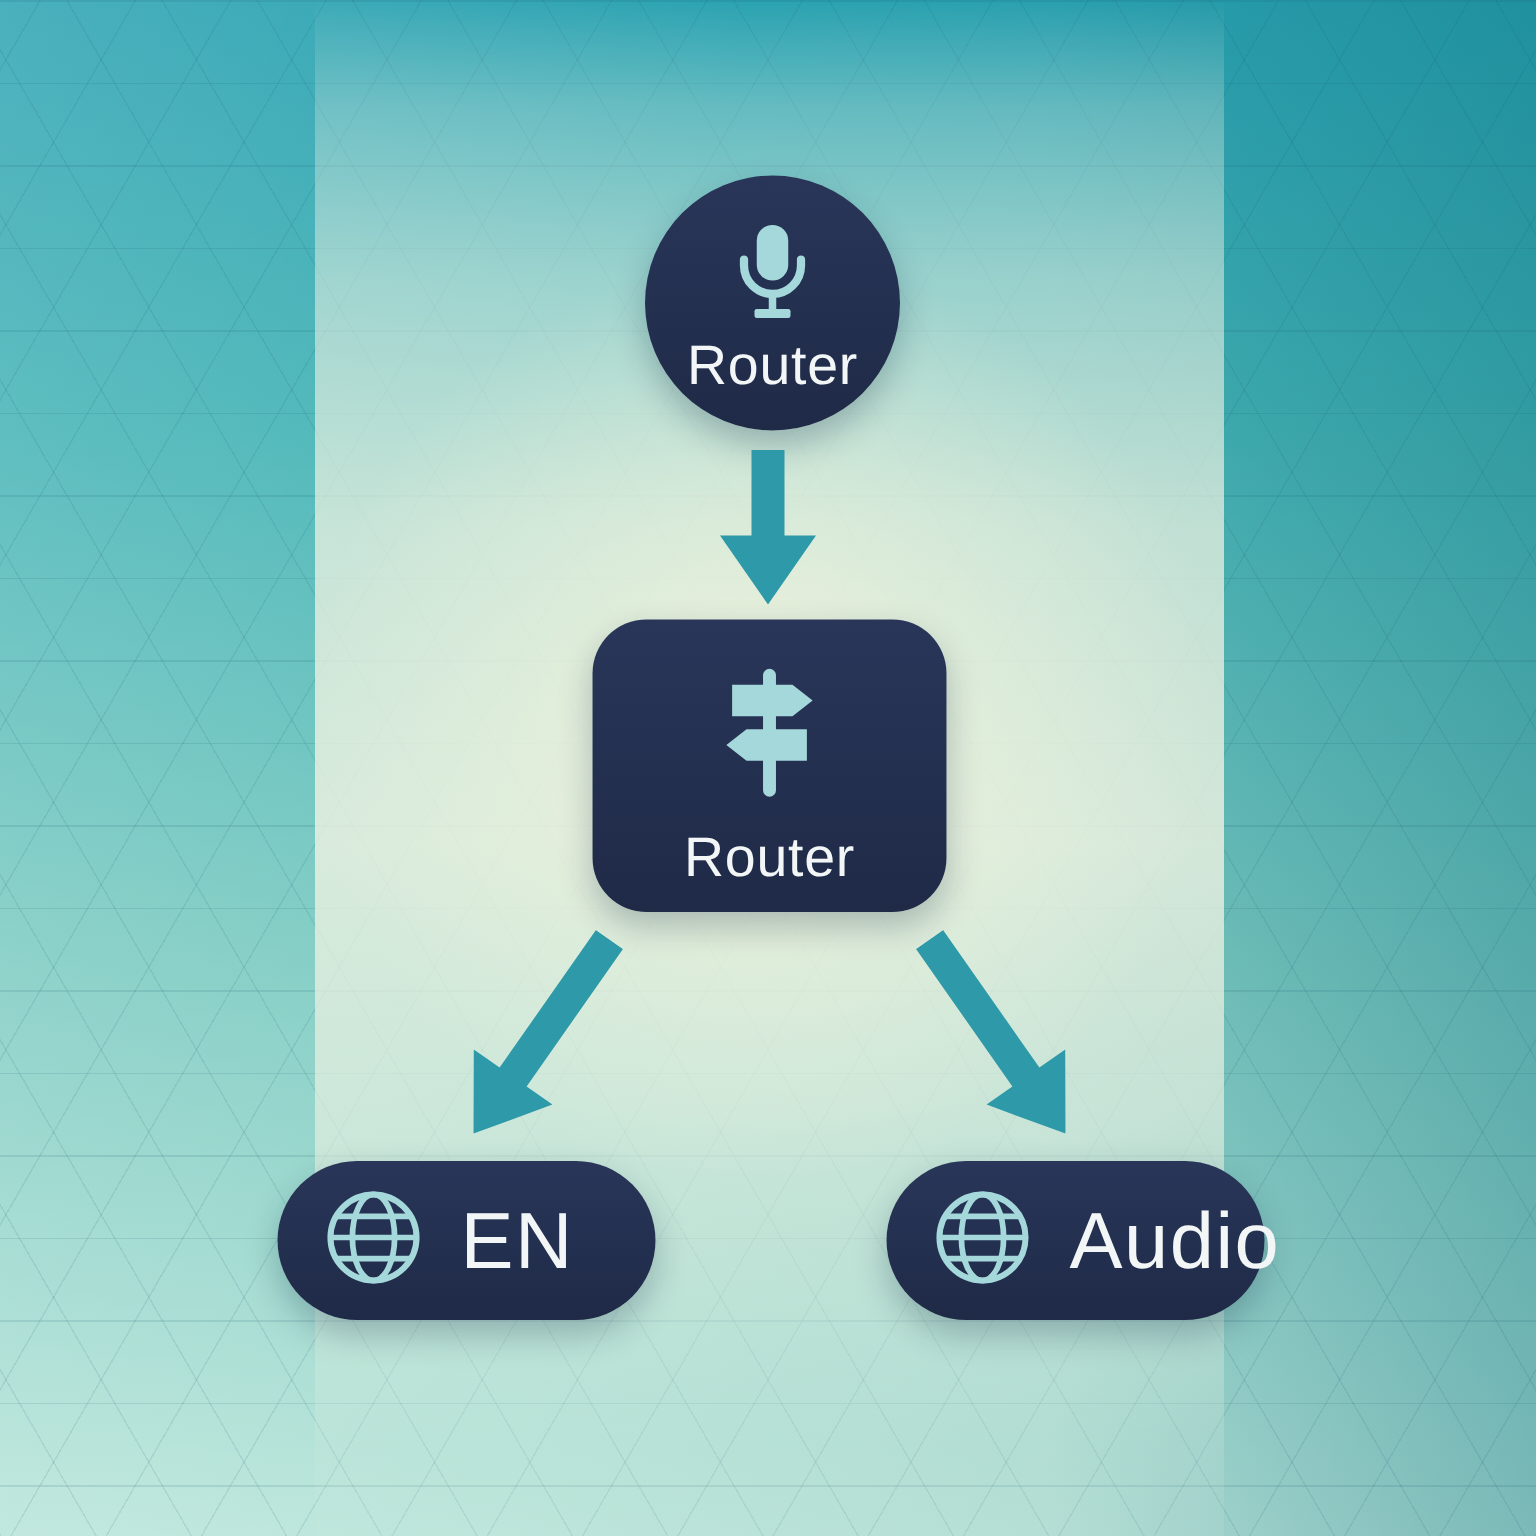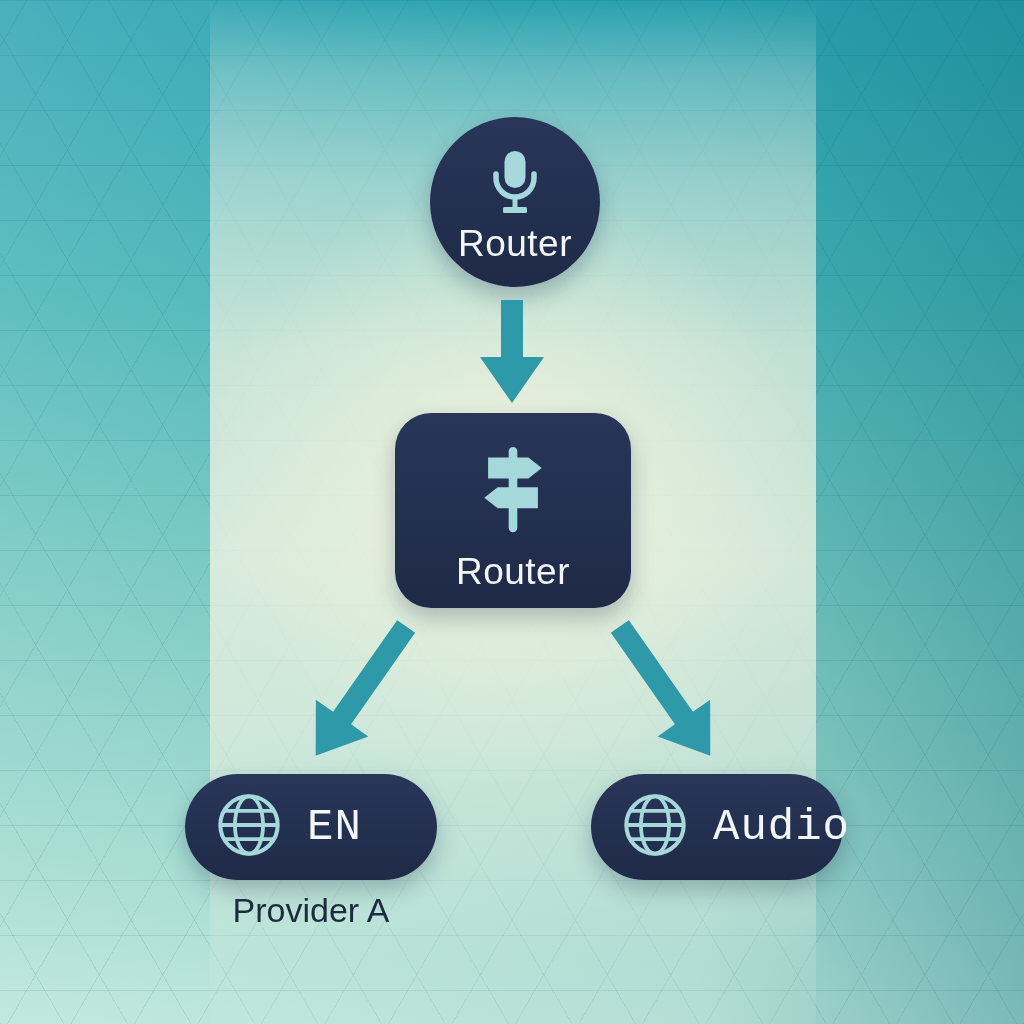--- a/index.html
+++ b/index.html
@@ -53,21 +53,21 @@
     left:395px;top:413px;width:236px;height:195px;border-radius:36px;
     flex-direction:column;gap:11px;padding-top:10px;
   }
   .node-pill{
     top:774px;width:252px;height:106px;border-radius:53px;
     flex-direction:row;justify-content:flex-start;gap:22px;padding-left:28px;
   }
   .pill-a{left:185px;}
   .pill-b{left:591px;}
   .node-label{font-size:37px;line-height:1;letter-spacing:0.5px;}
-  .pill-label{font-size:44px;line-height:1;letter-spacing:1px;font-family:Liberation Mono, monospace;}
+  .pill-label{font-size:53px;line-height:1;letter-spacing:1px;}
   .caption{
     position:absolute;top:888px;height:44px;width:252px;
     display:flex;align-items:center;justify-content:center;
     color:var(--caption-navy,#1d2a40);font-size:34px;
   }
   .caption-a{left:185px;}
   .caption-b{left:591px;}
   .arrow{position:absolute;}
   .arrow-left{transform:rotate(35deg);}
   .arrow-right{transform:rotate(-35deg);}
@@ -122,21 +122,20 @@
       <svg width="72" height="72" viewBox="0 0 64 64" aria-hidden="true">
         <circle class="ic-stroke" cx="32" cy="32" r="25.5" stroke-width="3.6"></circle>
         <ellipse class="ic-stroke" cx="32" cy="32" rx="12.5" ry="25.5" stroke-width="3.4"></ellipse>
         <line class="ic-stroke" x1="6.5" y1="32" x2="57.5" y2="32" stroke-width="3.4"></line>
         <line class="ic-stroke" x1="10" y1="19.5" x2="54" y2="19.5" stroke-width="3.4"></line>
         <line class="ic-stroke" x1="10" y1="44.5" x2="54" y2="44.5" stroke-width="3.4"></line>
       </svg>
     </span>
     <span class="pill-label">EN</span>
   </div>
-  <div class="caption caption-a">Provider A</div>
 
   <div class="node node-pill pill-b">
     <span>
       <svg width="72" height="72" viewBox="0 0 64 64" aria-hidden="true">
         <circle class="ic-stroke" cx="32" cy="32" r="25.5" stroke-width="3.6"></circle>
         <ellipse class="ic-stroke" cx="32" cy="32" rx="12.5" ry="25.5" stroke-width="3.4"></ellipse>
         <line class="ic-stroke" x1="6.5" y1="32" x2="57.5" y2="32" stroke-width="3.4"></line>
         <line class="ic-stroke" x1="10" y1="19.5" x2="54" y2="19.5" stroke-width="3.4"></line>
         <line class="ic-stroke" x1="10" y1="44.5" x2="54" y2="44.5" stroke-width="3.4"></line>
       </svg>

